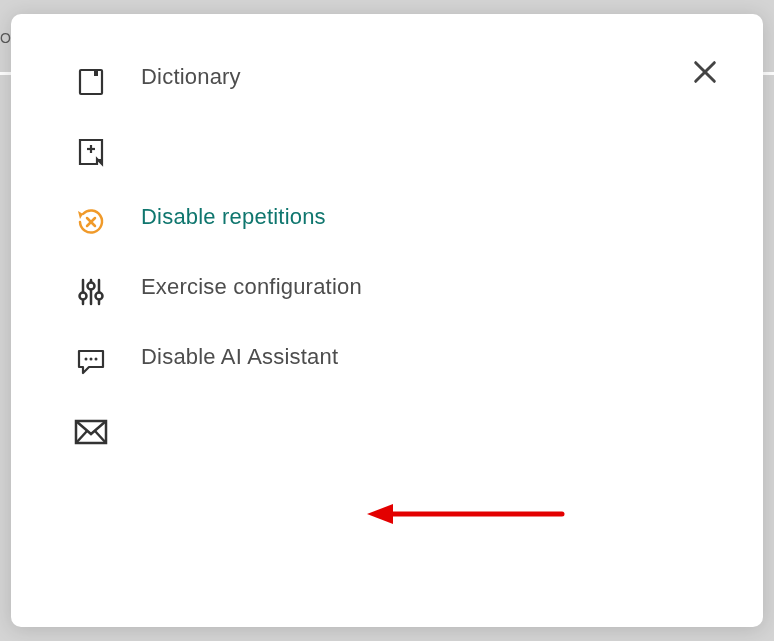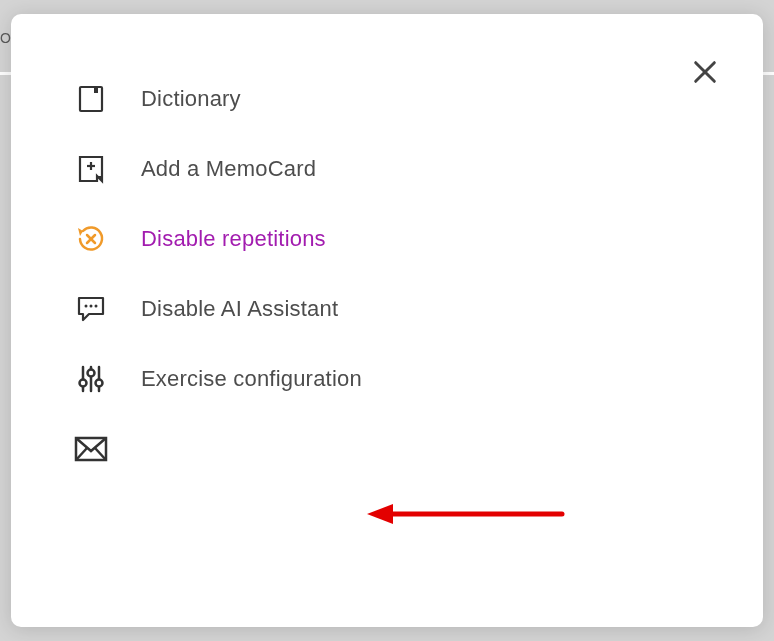--- a/index.html
+++ b/index.html
@@ -46,41 +46,41 @@
   }
   .close-btn svg { width: 28px; height: 28px; }
   .menu {
     position: absolute;
     left: 62px;
     top: 50px;
     right: 30px;
   }
   .menu-item {
     display: flex;
-    align-items: center;
+    align-items: flex-start;
     height: 70px;
     cursor: pointer;
   }
   .icon-wrap {
     width: 36px;
     height: 36px;
     display: flex;
     align-items: center;
     justify-content: center;
     color: #333;
     flex-shrink: 0;
   }
   .icon-wrap svg { display: block; }
   .label {
     font-size: 22px;
     color: #4d4d4d;
     margin-left: 32px;
     letter-spacing: 0.2px;
   }
-  .menu-item.highlight .label { color: #a21caf; }
+  .menu-item.highlight .label { color: #0f766e; }
   .menu-item.highlight .icon-wrap { color: #f09a2a; }
   .spacer { flex: 1; }
   .toggle {
     width: 68px;
     height: 34px;
     border-radius: 17px;
     background: #d9d9d9;
     position: relative;
     cursor: pointer;
     margin-right: 4px;
@@ -129,64 +129,63 @@
 
     <div class="menu-item">
       <span class="icon-wrap">
         <svg width="32" height="32" viewBox="0 0 32 32" fill="none" stroke="currentColor" stroke-width="2.2">
           <path d="M5 4 H27 V28 L22 23 V28 H5 Z" fill="none"></path>
           <path d="M27 28 L22 23 H27 Z" fill="currentColor" stroke="none"></path>
           <line x1="12" y1="13" x2="20" y2="13"></line>
           <line x1="16" y1="9" x2="16" y2="17"></line>
         </svg>
       </span>
-      <span class="label">Add a MemoCard</span>
     </div>
 
 
     <div class="menu-item highlight">
       <span class="icon-wrap">
         <svg width="34" height="34" viewBox="0 0 34 34" fill="none" stroke="currentColor" stroke-width="2.5">
           <path d="M6 17 A11 11 0 1 0 9 9" stroke-linecap="round"></path>
           <path d="M4 6 L9 9 L6 14" fill="currentColor" stroke="none"></path>
           <line x1="13" y1="13" x2="21" y2="21" stroke-linecap="round"></line>
           <line x1="21" y1="13" x2="13" y2="21" stroke-linecap="round"></line>
         </svg>
       </span>
       <span class="label">Disable repetitions</span>
-    </div>
-
-    <div class="menu-item">
-      <span class="icon-wrap">
-        <svg width="32" height="30" viewBox="0 0 32 30" fill="none" stroke="currentColor" stroke-width="2.2">
-          <path d="M4 4 H28 V20 H14 L8 26 V20 H4 Z" stroke-linejoin="round"></path>
-          <circle cx="11" cy="12" r="1.5" fill="currentColor" stroke="none"></circle>
-          <circle cx="16" cy="12" r="1.5" fill="currentColor" stroke="none"></circle>
-          <circle cx="21" cy="12" r="1.5" fill="currentColor" stroke="none"></circle>
-        </svg>
-      </span>
-      <span class="label">Disable AI Assistant</span>
     </div>
 
     <div class="menu-item">
       <span class="icon-wrap">
         <svg width="32" height="32" viewBox="0 0 32 32" fill="none" stroke="currentColor" stroke-width="2.5" stroke-linecap="round">
           <line x1="8" y1="4" x2="8" y2="28"></line>
           <line x1="16" y1="4" x2="16" y2="28"></line>
           <line x1="24" y1="4" x2="24" y2="28"></line>
           <circle cx="8" cy="20" r="3.5" fill="#fff"></circle>
           <circle cx="16" cy="10" r="3.5" fill="#fff"></circle>
           <circle cx="24" cy="20" r="3.5" fill="#fff"></circle>
         </svg>
       </span>
       <span class="label">Exercise configuration</span>
     </div>
 
     <div class="menu-item">
       <span class="icon-wrap">
+        <svg width="32" height="30" viewBox="0 0 32 30" fill="none" stroke="currentColor" stroke-width="2.2">
+          <path d="M4 4 H28 V20 H14 L8 26 V20 H4 Z" stroke-linejoin="round"></path>
+          <circle cx="11" cy="12" r="1.5" fill="currentColor" stroke="none"></circle>
+          <circle cx="16" cy="12" r="1.5" fill="currentColor" stroke="none"></circle>
+          <circle cx="21" cy="12" r="1.5" fill="currentColor" stroke="none"></circle>
+        </svg>
+      </span>
+      <span class="label">Disable AI Assistant</span>
+    </div>
+
+    <div class="menu-item">
+      <span class="icon-wrap">
         <svg width="34" height="26" viewBox="0 0 34 26" fill="none" stroke="currentColor" stroke-width="2.5">
           <rect x="2" y="2" width="30" height="22"></rect>
           <path d="M2 2 L17 15 L32 2"></path>
           <path d="M2 24 L13 12"></path>
           <path d="M32 24 L21 12"></path>
         </svg>
       </span>
     </div>
 
   </div>

